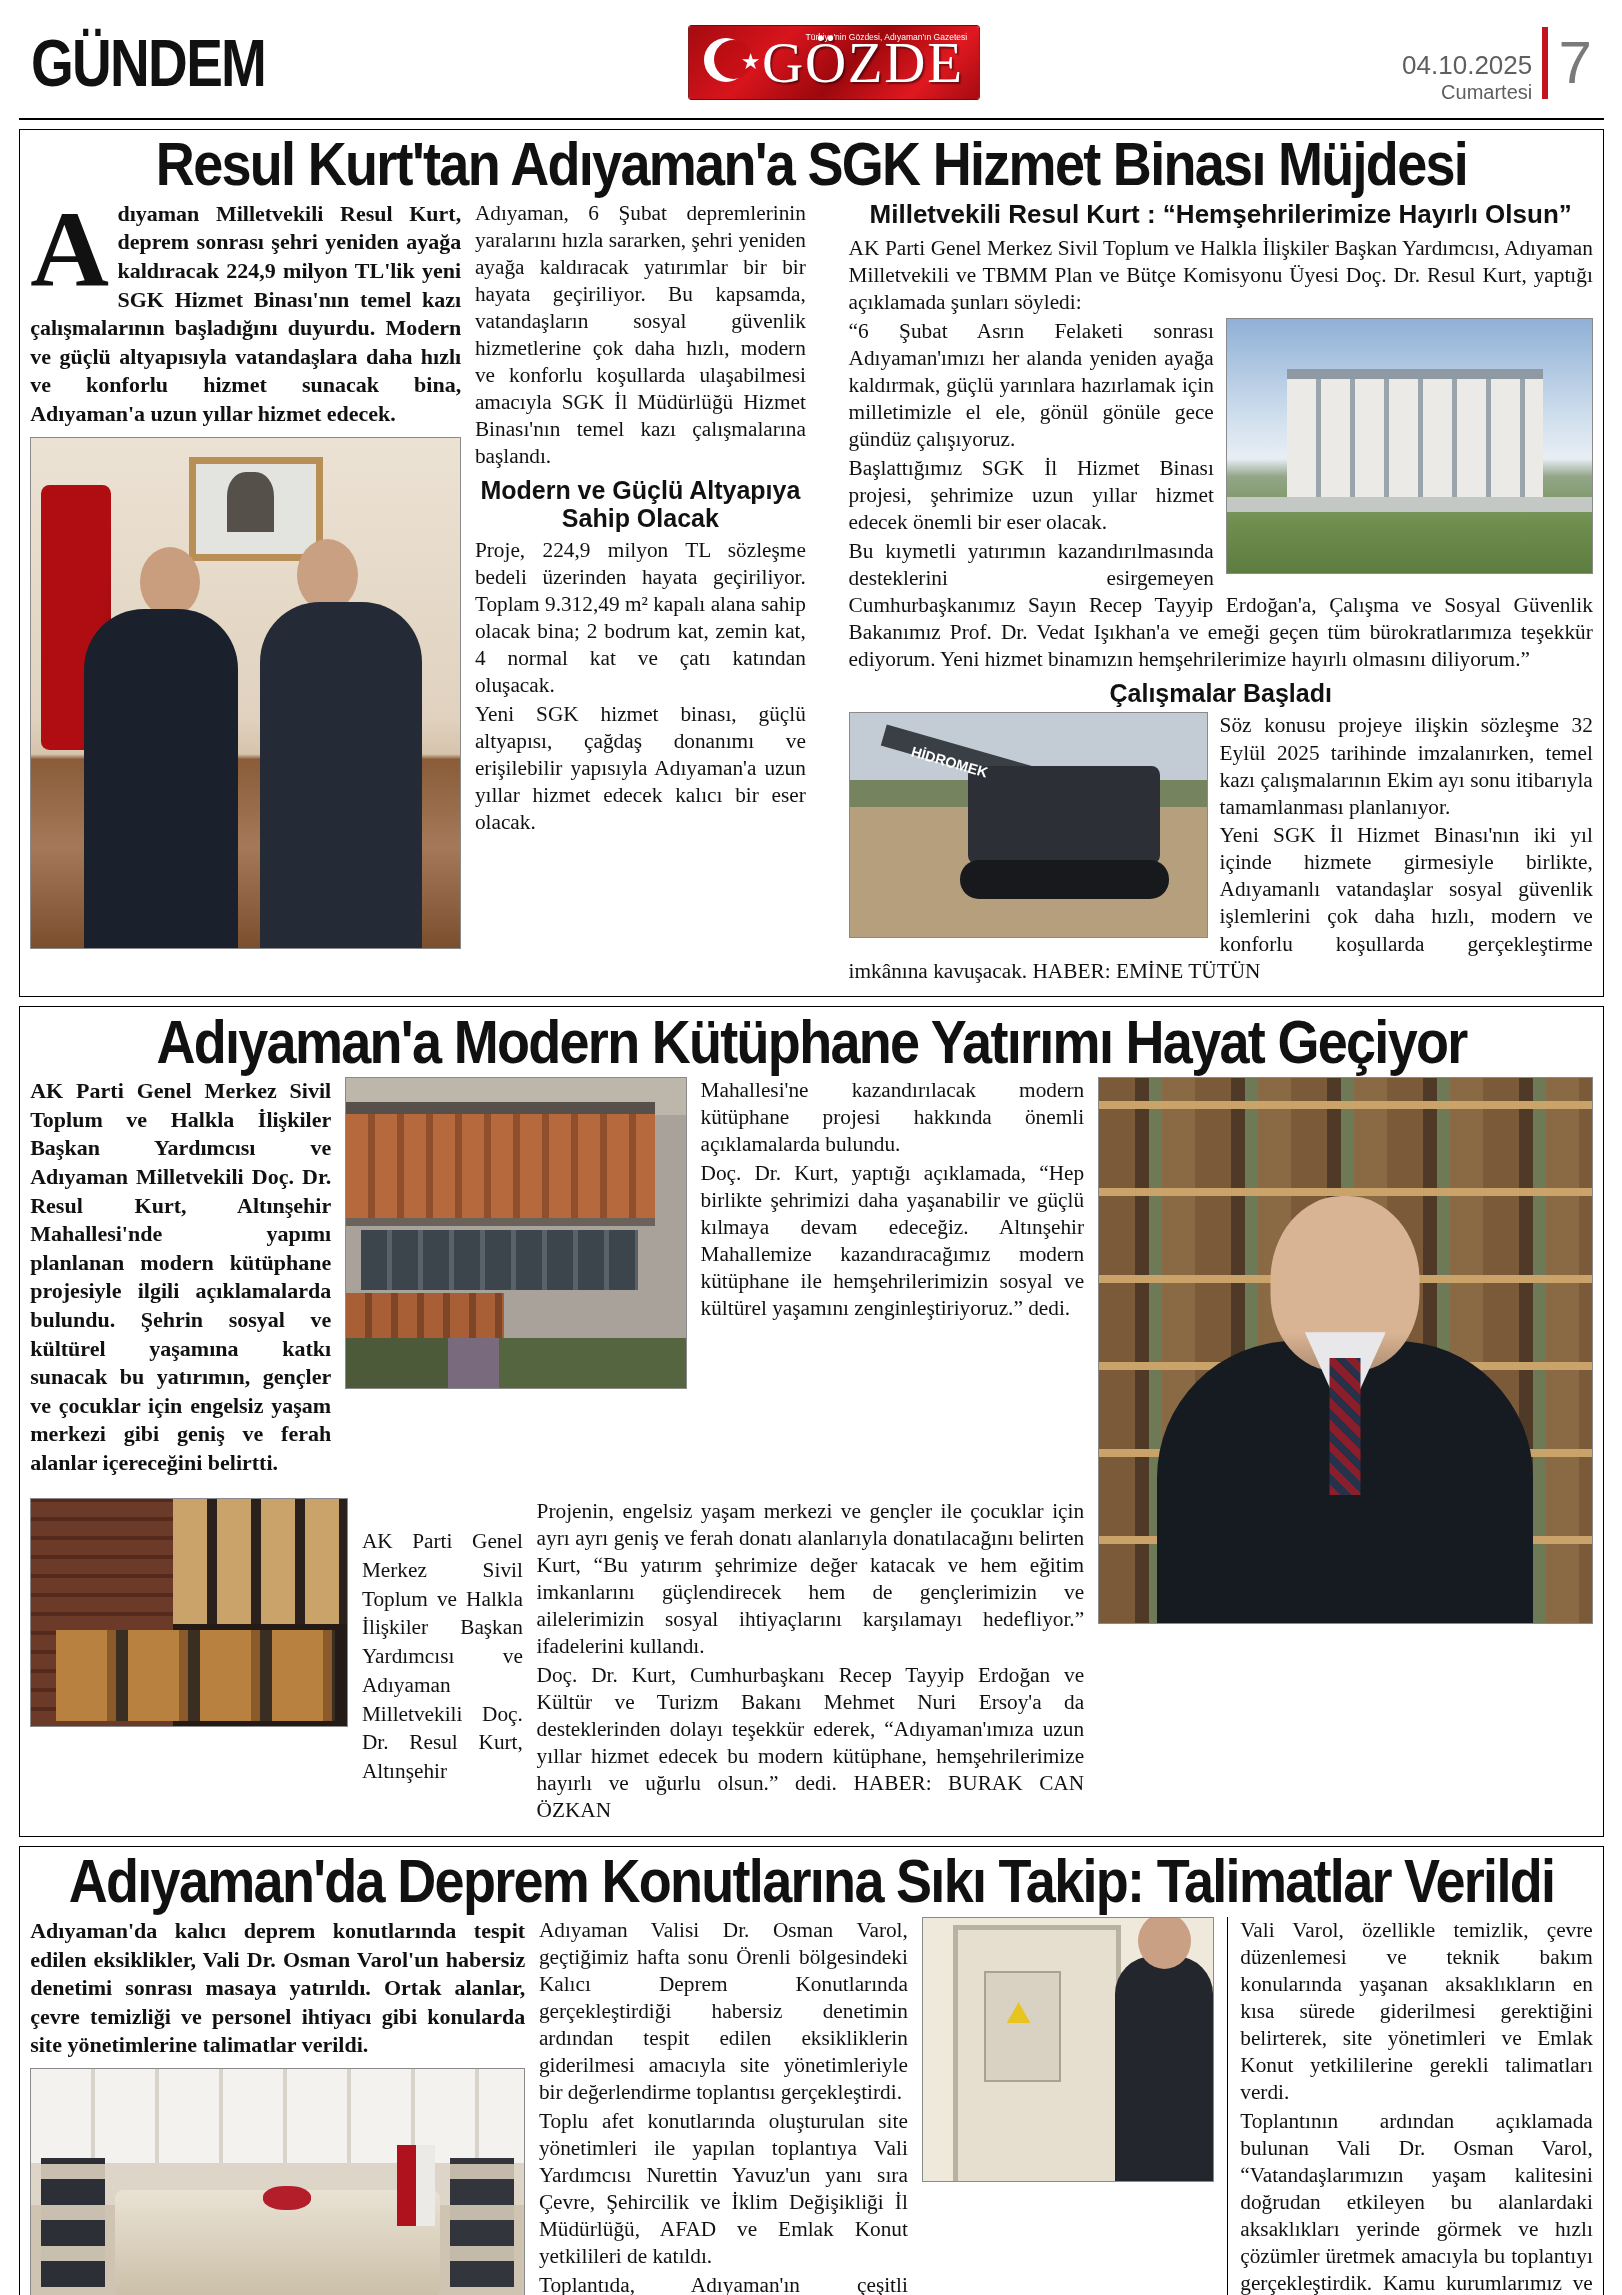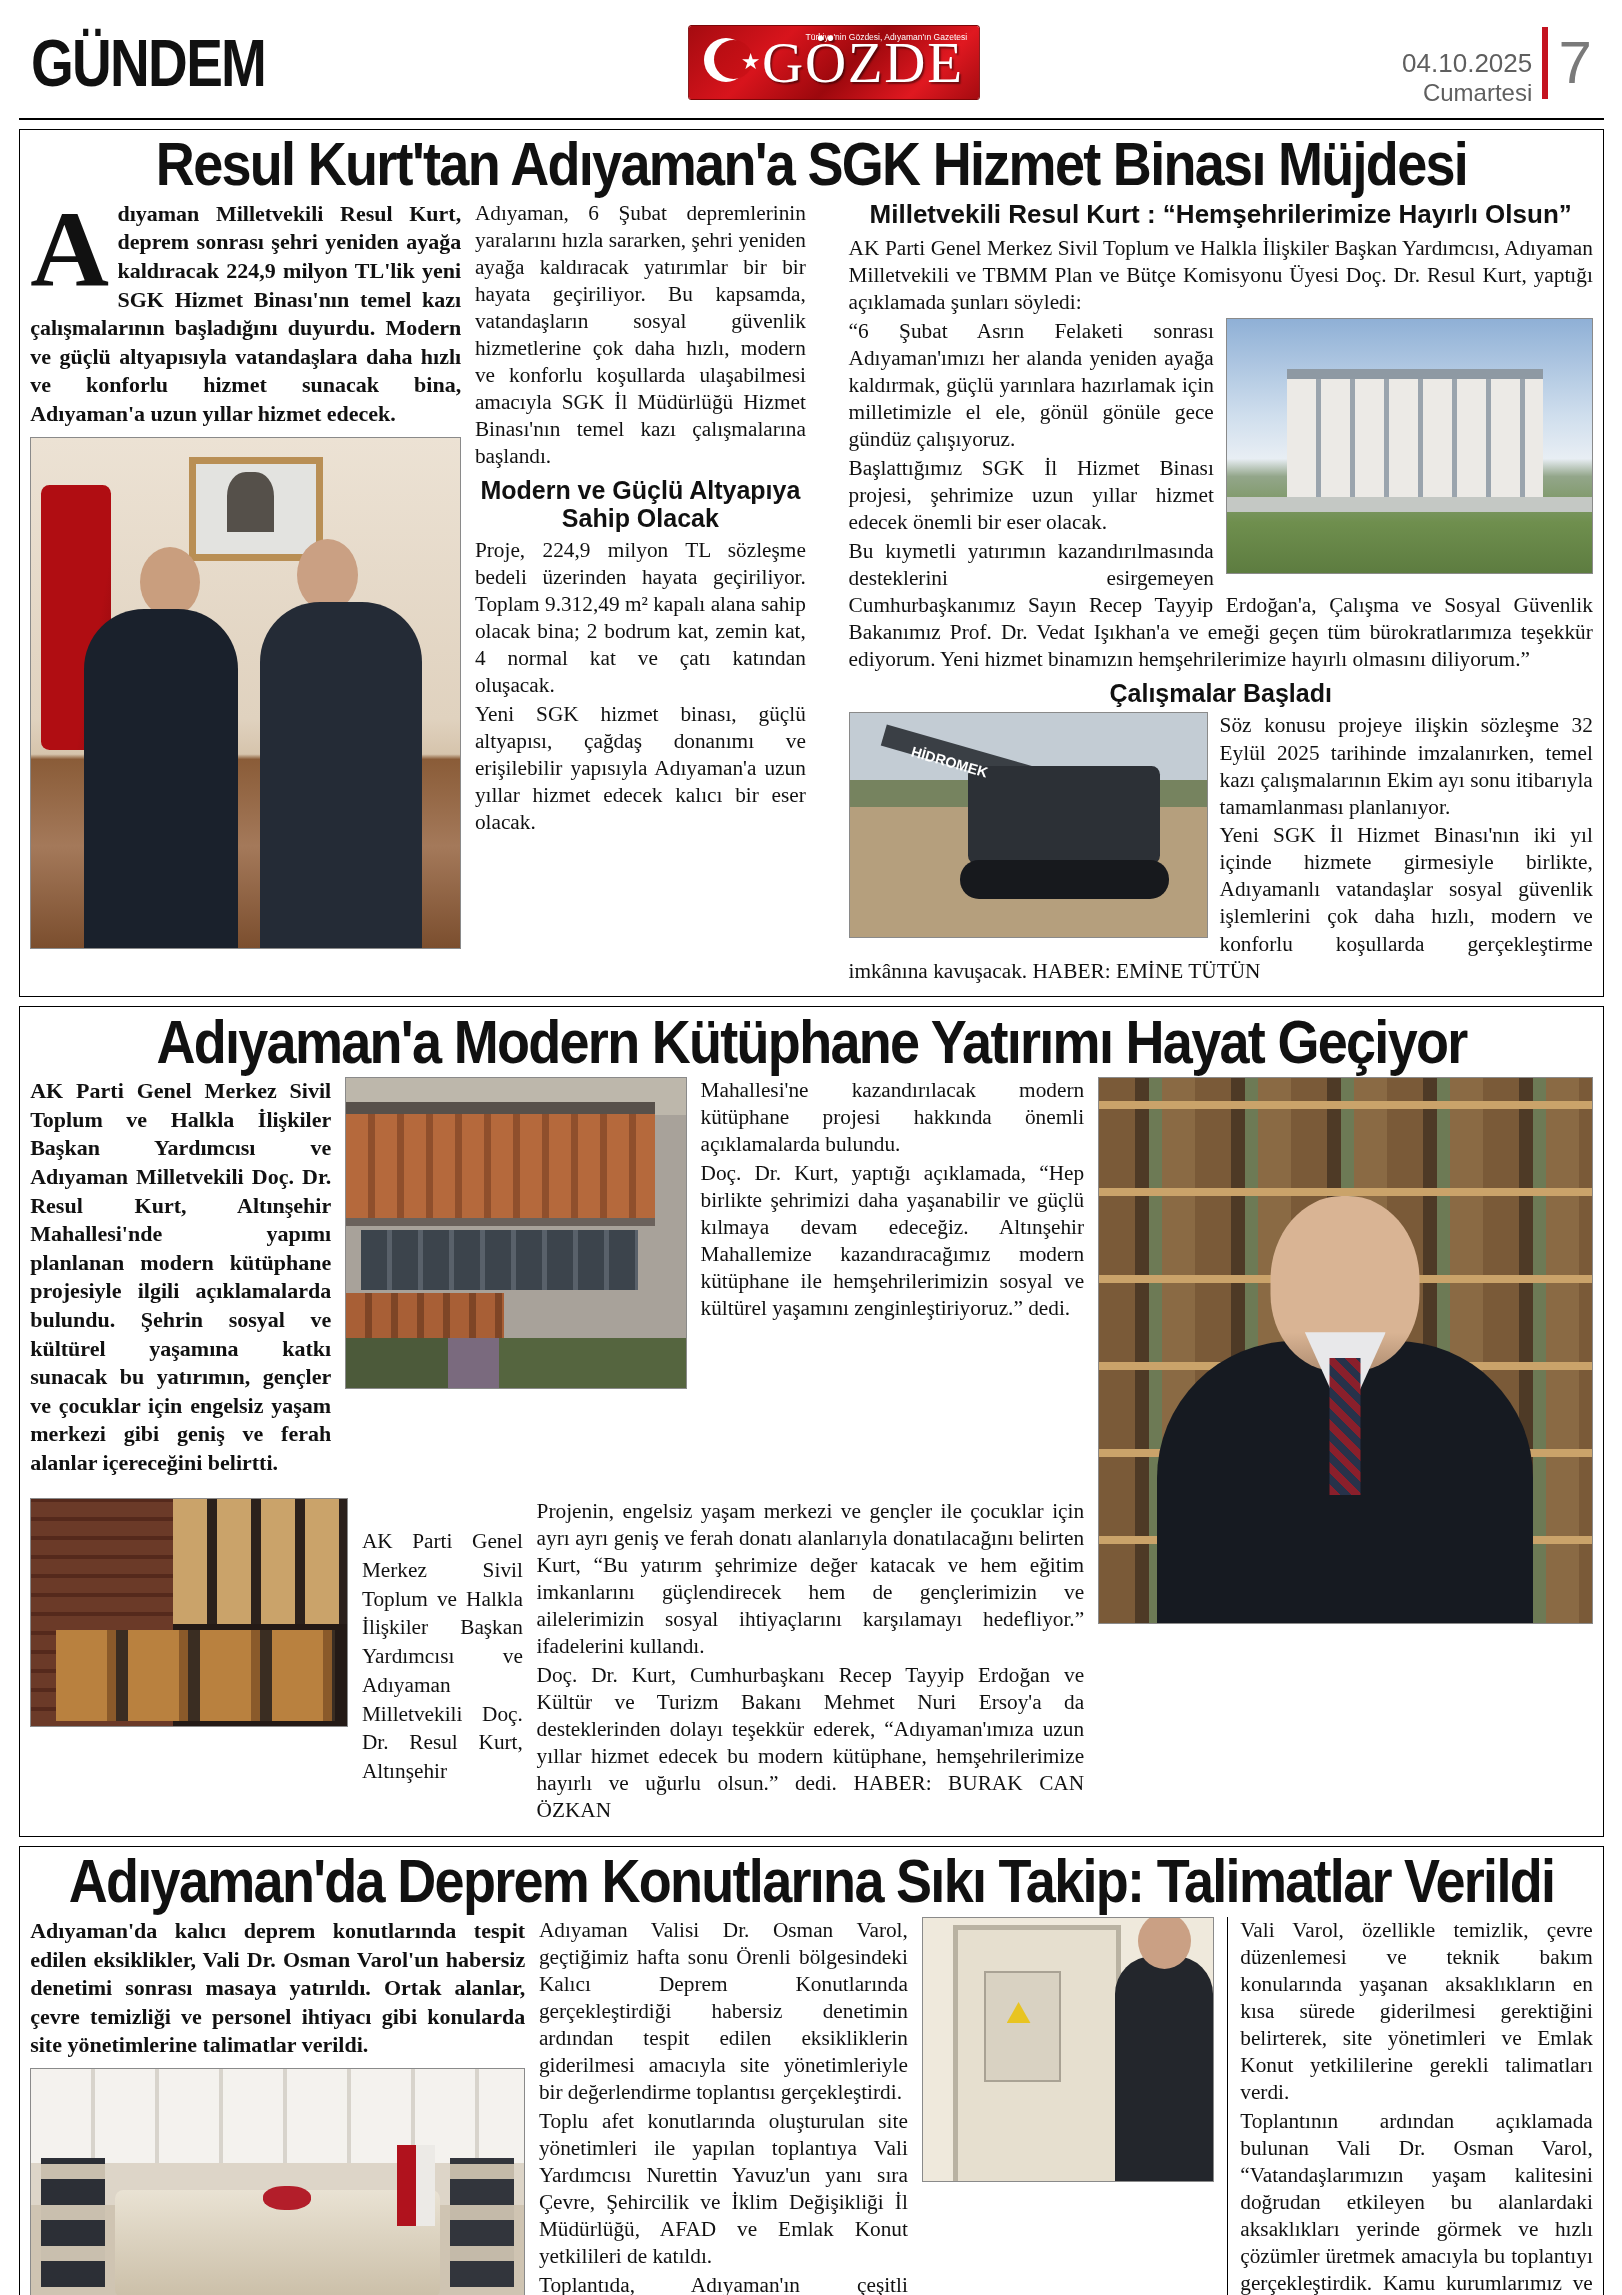--- a/index.html
+++ b/index.html
@@ -20,21 +20,21 @@
                 background:linear-gradient(135deg,#b50d12,#cf1118);}
   .crescent .star{position:absolute;right:-6.8px;top:13.7px;color:#fff;font-size:22px;line-height:1;}
   .logo-text-wrap{position:relative;}
   .logo-tagline{position:absolute;top:-1.7px;right:-3.4px;color:#fff;font-size:8.5px;white-space:nowrap;
                 font-family:"Liberation Sans",sans-serif;}
   .logo-name{color:#fff;font-family:"Liberation Serif",serif;font-weight:normal;font-size:57px;
              letter-spacing:1.7px;line-height:1;text-shadow:1.7px 1.7px 1.7px rgba(0,0,0,.45);}
   .dateblock{display:flex;align-items:center;gap:10.2px;color:#5f5f5f;}
   .date-lines{text-align:right;font-family:"Liberation Sans",sans-serif;margin-top:29px;}
   .date-top{font-size:26px;}
-  .date-day{font-size:24px;}
+  .date-day{font-size:20px;}
   .redbar{width:6px;height:72px;background:#c41320;}
   .pagenum{font-family:"Liberation Sans",sans-serif;font-size:60px;color:#7a7a7a;}
 
   
   .art{border:1.7px solid #000;margin-top:8.5px;padding:3.4px 10.2px 10.2px 10.2px;box-sizing:border-box;}
   .art h1{font-family:"Liberation Sans",sans-serif;font-weight:bold;text-align:center;margin:3.4px 0 6.8px 0;
           font-size:54px;letter-spacing:-1.7px;line-height:1.05;transform:scaleY(1.12);transform-origin:center;
           white-space:nowrap;}
   .body-p,.flow p{font-size:21.3px;line-height:1.27;text-align:justify;margin:0 0 1.7px 0;}
   .lead{font-weight:bold;font-size:22px;line-height:1.3;text-align:justify;margin:0 0 8.5px 0;}

